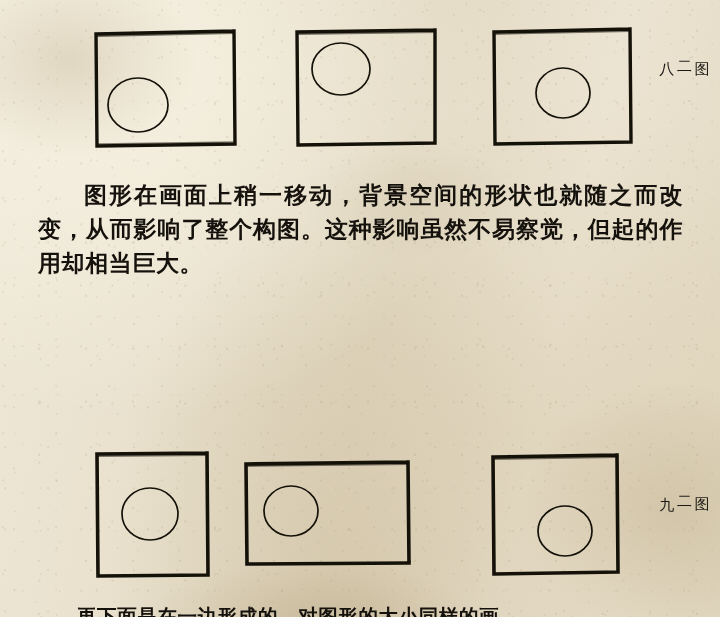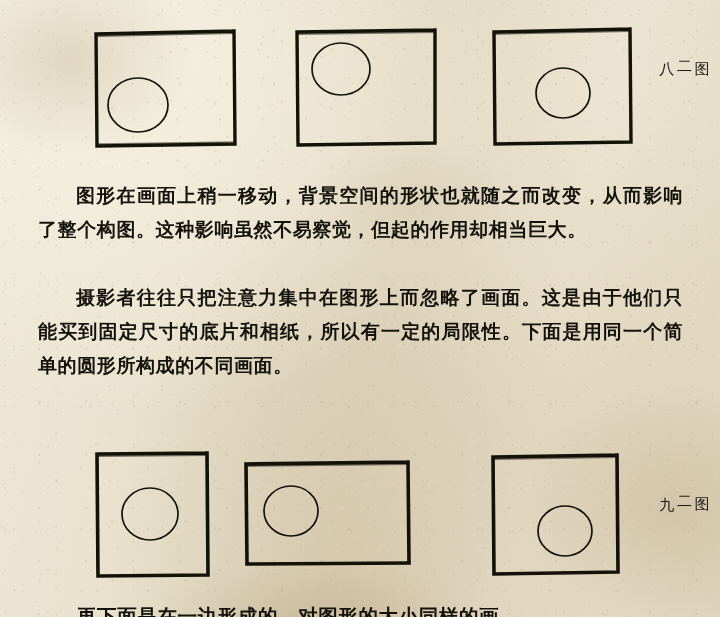--- a/index.html
+++ b/index.html
@@ -72,21 +72,21 @@
     color: #1d1a15;
     letter-spacing: 1px;
   }
 
   
   .body-text {
     position: absolute;
     left: 38px;
     width: 645px;
     font-family: "DejaVu Serif", serif;
-    font-size: 19px;
+    font-size: 23px;
     line-height: 34px;
     color: #15120d;
     letter-spacing: 0.6px;
     font-weight: 700;
     text-align: justify;
   }
   .para { margin: 0 0 0 0; text-indent: 2em; }
   .clip-line {
     position: absolute;
     left: 38px;
@@ -139,23 +139,20 @@
       </svg>
     </div>
 
     <div class="fig-label" style="left:657px; top:50px;">图二八</div>
   </div>
 
   <div class="body-text" style="top:178px;">
     <p class="para">图形在画面上稍一移动，背景空间的形状也就随之而改变，从而影响了整个构图。这种影响虽然不易察觉，但起的作用却相当巨大。</p>
   </div>
 
-  <div class="body-text" style="top:280px;">
-    <p class="para">摄影者往往只把注意力集中在图形上而忽略了画面。这是由于他们只能买到固定尺寸的底片和相纸，所以有一定的局限性。下面是用同一个简单的圆形所构成的不同画面。</p>
-  </div>
 
   <div class="figure-group" style="top:0;">
 
     <div class="fig-frame" style="left:92px; top:449px; width:120px; height:130px;">
       <svg width="120" height="130" viewBox="0 0 120 130">
         <path d="M5,5 L115,4 M115,4 L116,126 M116,126 L6,127 M6,127 L5,5" fill="none" stroke="#141109" stroke-width="3.6" stroke-linecap="square"></path>
         <path d="M5,5 L115,4" fill="none" stroke="#141109" stroke-width="1.8" opacity="0.55" transform="translate(0,2)"></path>
         <ellipse cx="58" cy="65" rx="28" ry="26" fill="none" stroke="#141109" stroke-width="1.7"></ellipse>
       </svg>
     </div>

